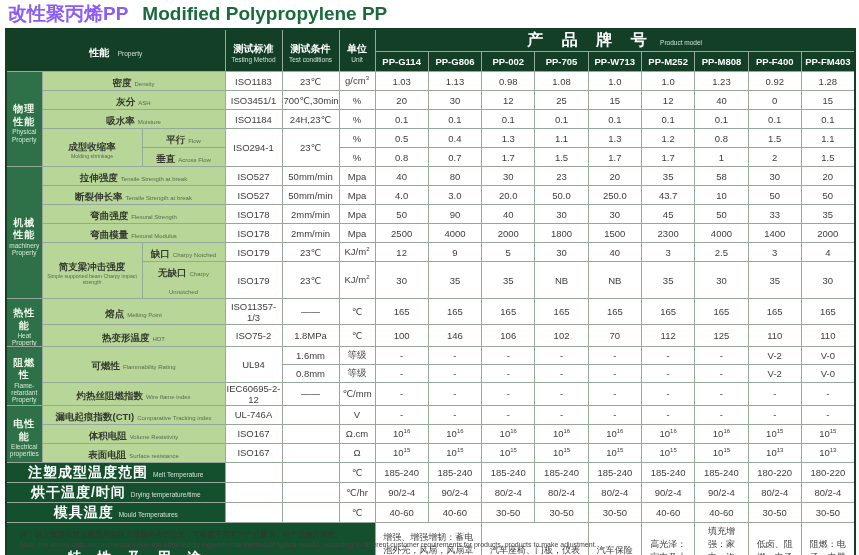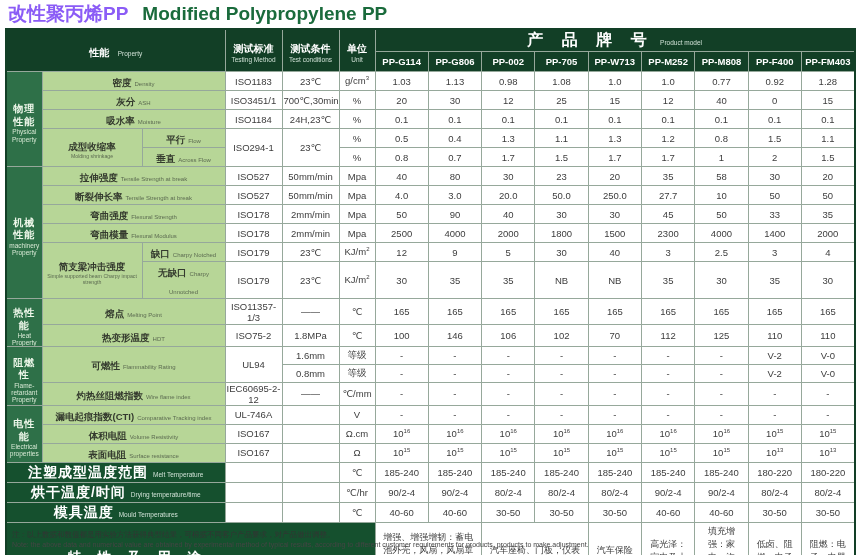--- a/index.html
+++ b/index.html
@@ -45,21 +45,21 @@
   td.widelabel { background:#15502e; color:#ffffff; }
   .wl-zh { font-size:14px; font-weight:bold; letter-spacing:1px; }
   .wl-en { font-size:6.5px; color:#cfe0d5; margin-left:5px; }
 
   tr.apps-row { height:70px; }
   td.apps-label { background:#15502e; color:#ffffff; }
   .apps-zh { font-size:14px; font-weight:bold; letter-spacing:6px; }
   .apps-en { font-size:7px; color:#cfe0d5; margin-left:6px; letter-spacing:0; }
   td.apps-cell { font-size:9px; color:#3c3c3c; line-height:1.45; padding:2px 4px; background:#ffffff; }
 
-  .footer-note { position:absolute; left:12px; top:529px; color:#333333; }
+  .footer-note { position:absolute; left:20px; top:529px; color:#333333; }
   .note-zh { font-size:7.5px; line-height:1.5; }
   .note-en { font-size:7px; line-height:1.4; color:#444444; }
 </style>
 </head>
 <body>
 
 <div class="title-bar">
   <span class="title-zh">改性聚丙烯PP</span><span class="title-en">Modified Polypropylene PP</span>
 </div>
 
@@ -125,21 +125,21 @@
         <td class="prop" rowspan="1" colspan="2"><span class="prop-zh">密度</span><span class="prop-en">Density</span></td>
         <td class="cell">ISO1183</td>
         <td class="cell">23℃</td>
         <td class="cell">g/cm<sup>3</sup></td>
         <td class="cell">1.03</td>
         <td class="cell">1.13</td>
         <td class="cell">0.98</td>
         <td class="cell">1.08</td>
         <td class="cell">1.0</td>
         <td class="cell">1.0</td>
-        <td class="cell">0.77</td>
+        <td class="cell">1.23</td>
         <td class="cell">0.92</td>
         <td class="cell">1.28</td>
       </tr>
       <tr>
         <td class="prop" rowspan="1" colspan="2"><span class="prop-zh">灰分</span><span class="prop-en">ASH</span></td>
         <td class="cell">ISO3451/1</td>
         <td class="cell">700℃,30min</td>
         <td class="cell">%</td>
         <td class="cell">20</td>
         <td class="cell">30</td>
@@ -217,21 +217,21 @@
       <tr>
         <td class="prop" rowspan="1" colspan="2"><span class="prop-zh">断裂伸长率</span><span class="prop-en">Tensile Strength at break</span></td>
         <td class="cell">ISO527</td>
         <td class="cell">50mm/min</td>
         <td class="cell">Mpa</td>
         <td class="cell">4.0</td>
         <td class="cell">3.0</td>
         <td class="cell">20.0</td>
         <td class="cell">50.0</td>
         <td class="cell">250.0</td>
-        <td class="cell">27.7</td>
+        <td class="cell">43.7</td>
         <td class="cell">10</td>
         <td class="cell">50</td>
         <td class="cell">50</td>
       </tr>
       <tr>
         <td class="prop" rowspan="1" colspan="2"><span class="prop-zh">弯曲强度</span><span class="prop-en">Flexural Strength</span></td>
         <td class="cell">ISO178</td>
         <td class="cell">2mm/min</td>
         <td class="cell">Mpa</td>
         <td class="cell">50</td>

